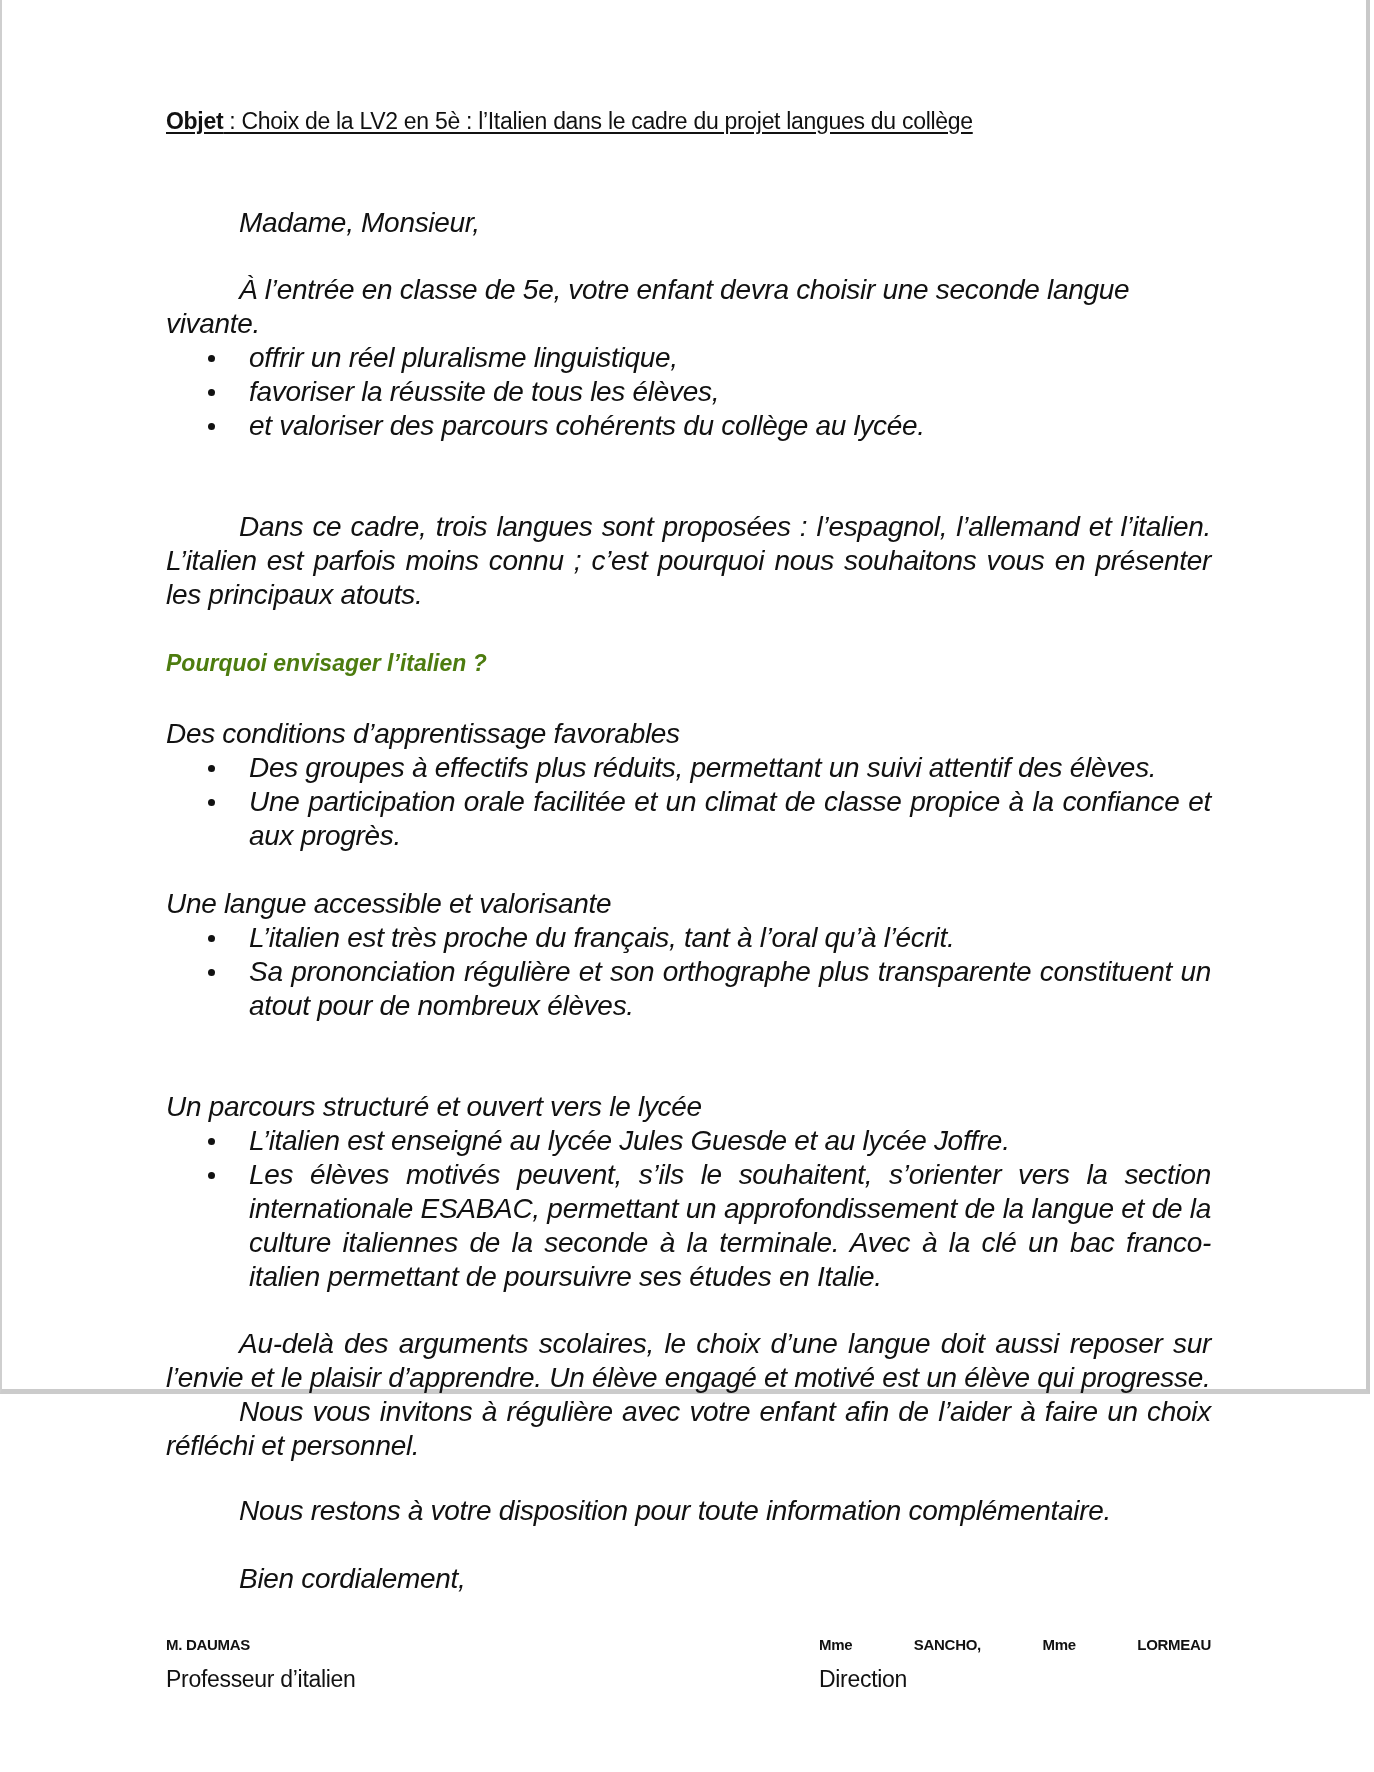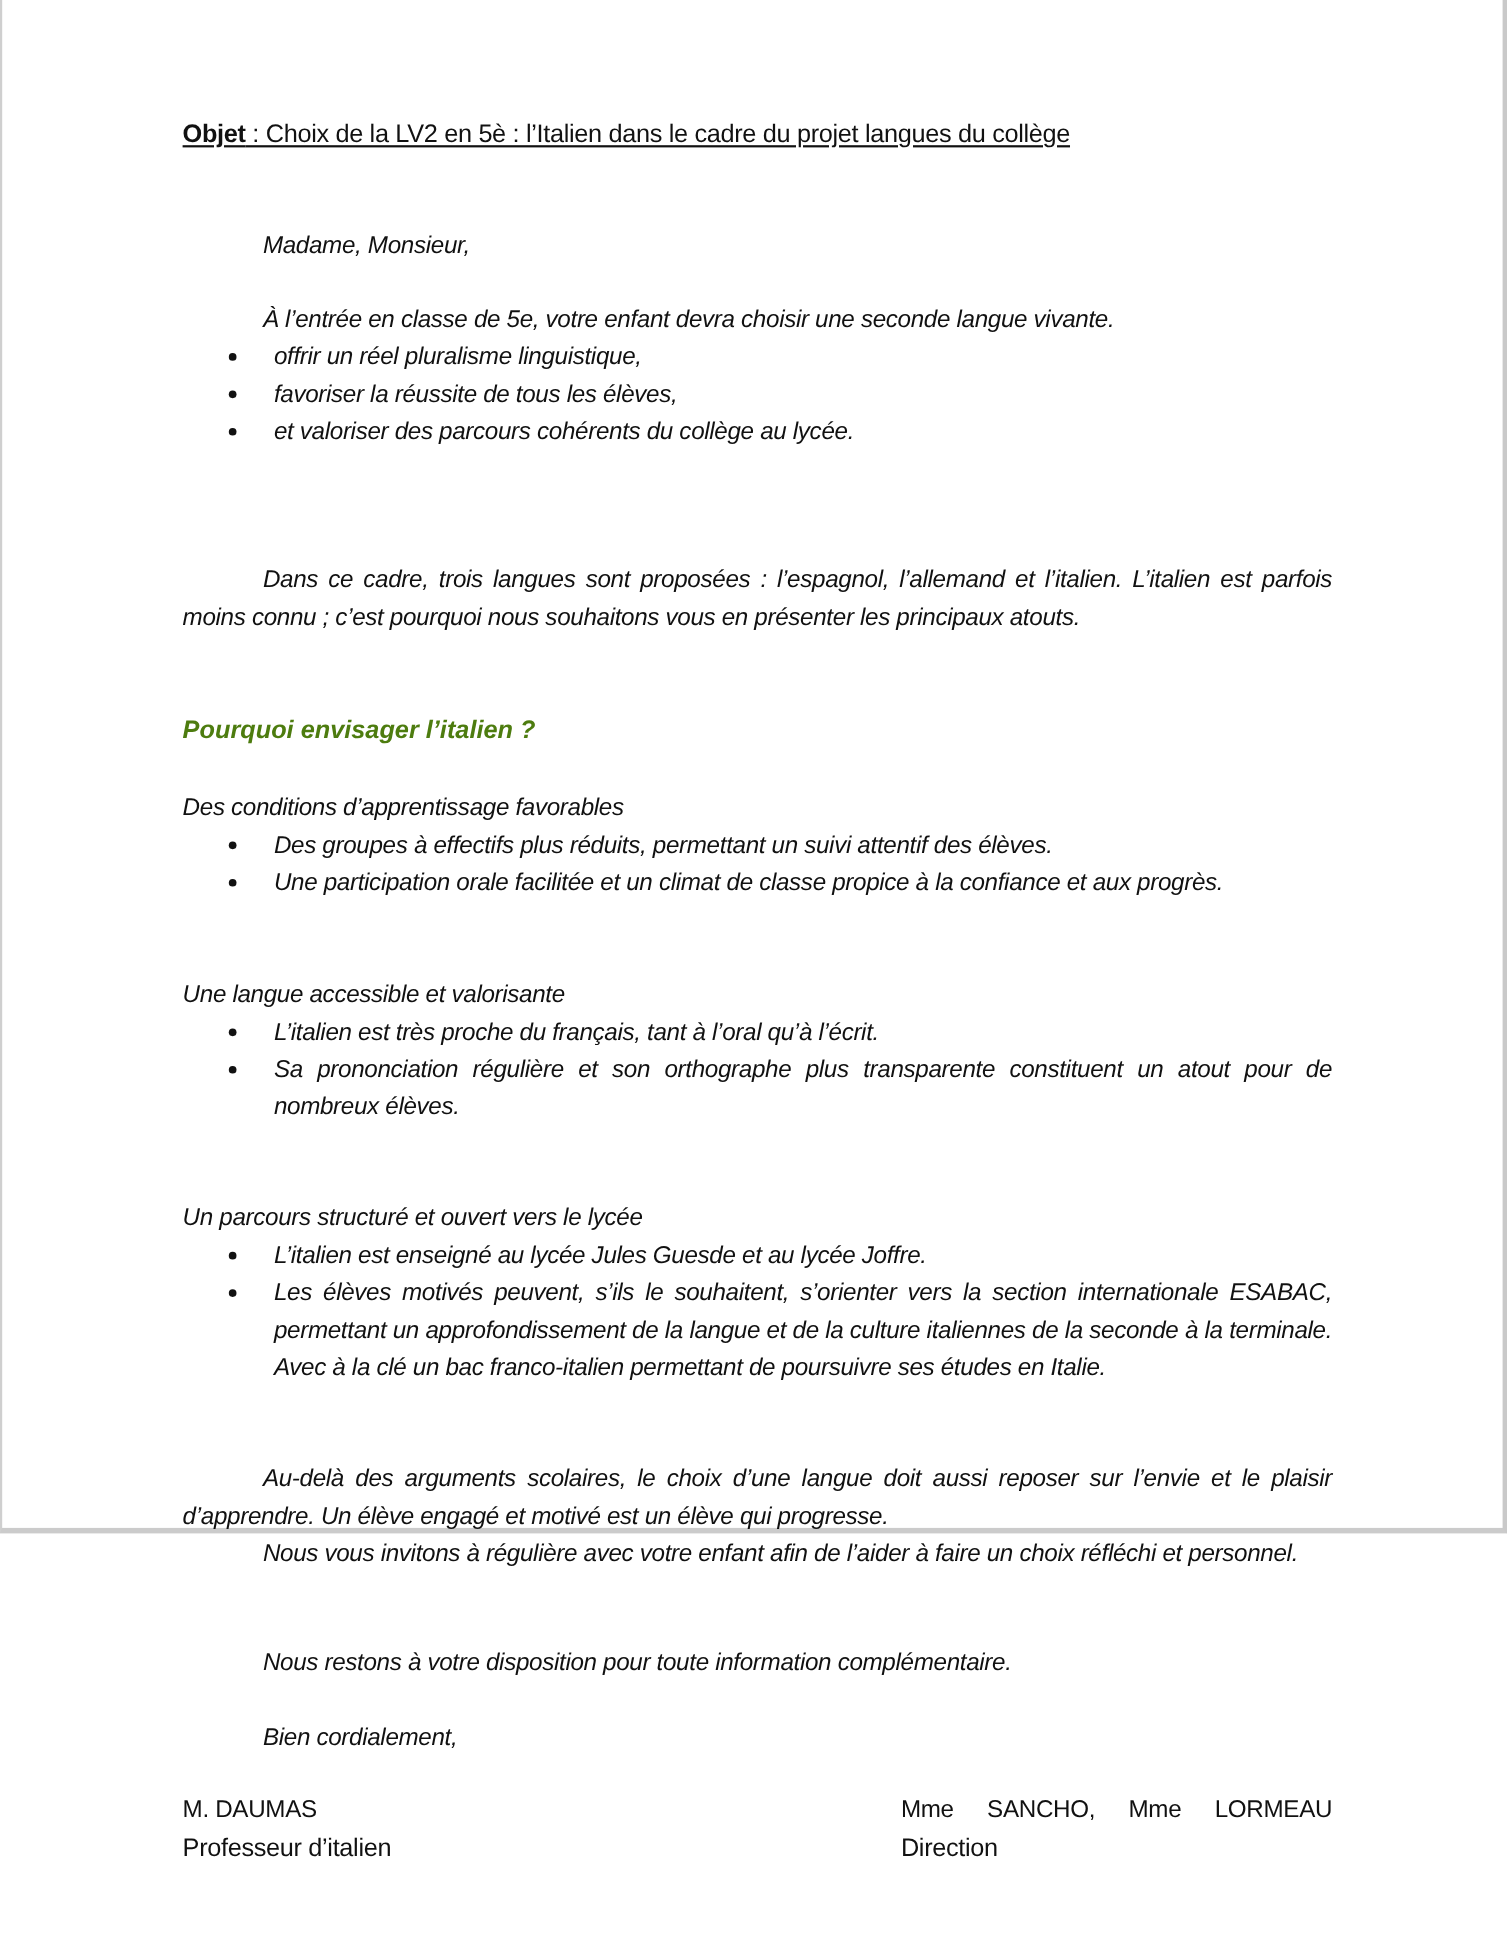--- a/index.html
+++ b/index.html
@@ -20,21 +20,21 @@
       border-bottom: 5px solid #cbcbcb;
       box-sizing: border-box;
     }
     .content {
       position: absolute;
       left: 164px;
       width: 1045px;
       top: 0;
     }
     .line, p, .heading, li {
-      font-size: 22px;
+      font-size: 28px;
       line-height: 34px;
       margin: 0;
     }
     .it { font-style: italic; font-family: "Liberation Sans Narrow", "Liberation Sans", sans-serif; letter-spacing: -0.3px; }
     .objet {
       position: absolute; top: 104px; left: 0;
       font-size: 23px; line-height: 34px;
       text-decoration: underline; text-underline-offset: 3px;
       letter-spacing: -0.3px;
     }
@@ -64,21 +64,21 @@
     .section { position: absolute; left: 0; width: 1045px; }
     .s1 { top: 717px; }
     .s2 { top: 887px; }
     .s3 { top: 1090px; }
     .closing1 { position: absolute; top: 1327px; left: 0; width: 1045px; }
     .closing2 { position: absolute; top: 1395px; left: 0; width: 1045px; }
     .closing3 { position: absolute; top: 1494px; left: 73px; }
     .closing4 { position: absolute; top: 1562px; left: 73px; }
     .sig-left { position: absolute; top: 1628px; left: 0; }
     .sig-right { position: absolute; top: 1628px; left: 653px; width: 392px; }
-    .sig-name { font-weight: normal; font-size: 22px; line-height: 34px; letter-spacing: -0.3px; }
+    .sig-name { font-weight: bold; font-size: 15px; line-height: 34px; letter-spacing: -0.3px; }
     .sig-right .sig-name { word-spacing: 8px; text-align: justify; text-align-last: justify; }
     .sig-role { font-size: 23px; line-height: 34px; letter-spacing: -0.3px; }
   </style>
 </head>
 <body>
 
 <div class="page">
   <div class="content">
 
     <div class="objet">

